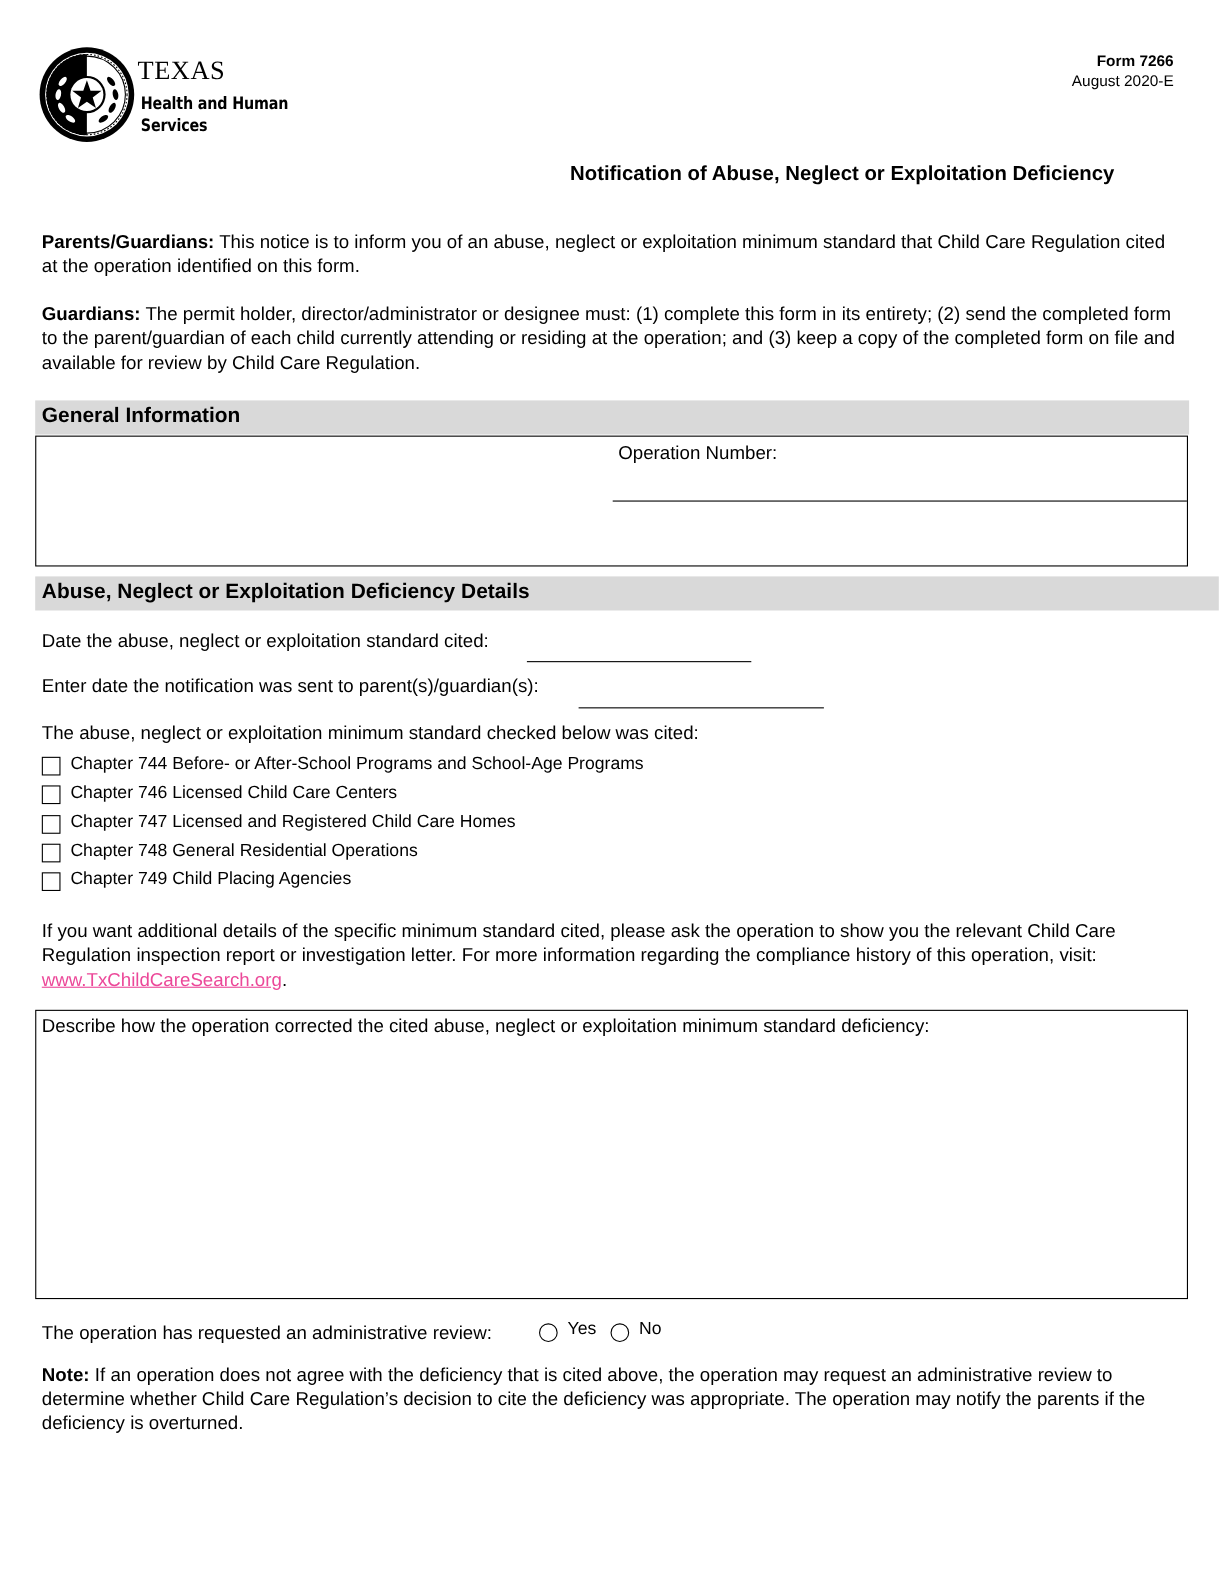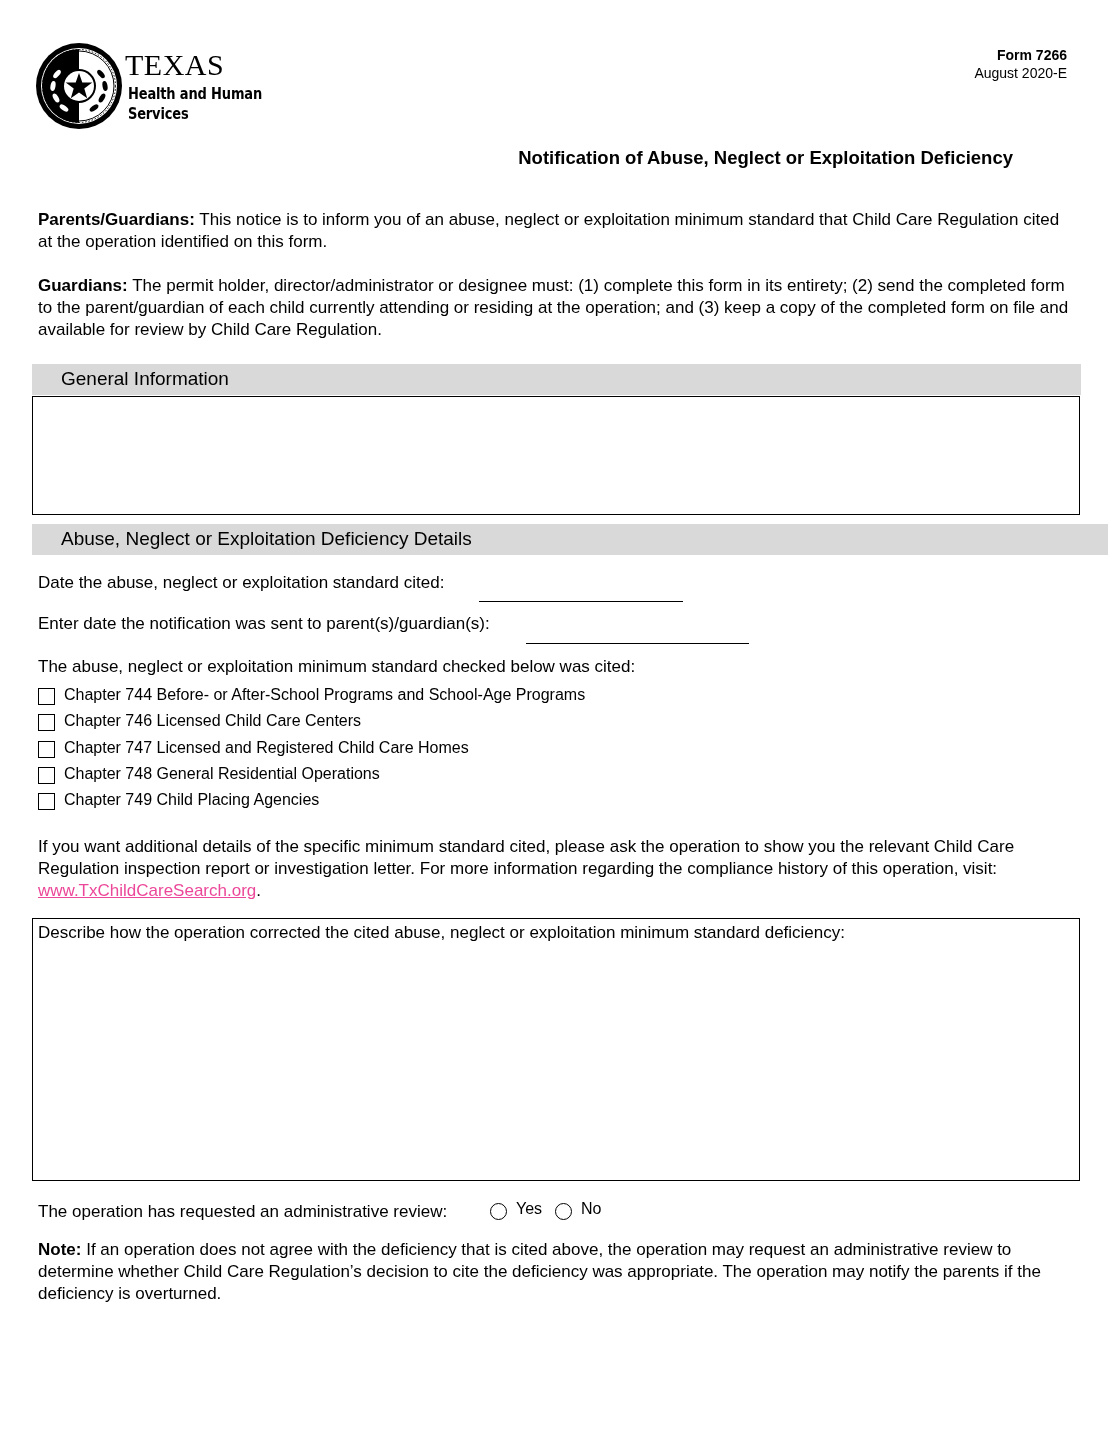--- a/index.html
+++ b/index.html
@@ -5,32 +5,32 @@
   html, body { margin: 0; padding: 0; background: #ffffff; }
   body {
     width: 1113px; height: 1440px; position: relative; overflow: hidden;
     font-family: "Liberation Sans", sans-serif; color: #000;
     font-size: 17px;
   }
   .abs { position: absolute; }
   
   .logo { left: 35px; top: 42px; width: 230px; height: 90px; }
   .seal { position: absolute; left: 0; top: 0; width: 88px; height: 88px; }
-  .logo-texas { position: absolute; left: 90px; top: 8px; font-family: "Liberation Serif", serif; font-size: 30px; letter-spacing: 0.5px; line-height: 30px; }
+  .logo-texas { position: absolute; left: 90px; top: 8px; font-family: "Liberation Serif", serif; font-size: 24px; letter-spacing: 0.5px; line-height: 30px; }
   .logo-sub { position: absolute; left: 93px; top: 42px; font-family: "DejaVu Sans", sans-serif; font-size: 15.5px; font-weight: bold; line-height: 20px; transform: scaleX(0.84); transform-origin: left top; white-space: nowrap; letter-spacing: -0.2px; }
   
   .form-id { right: 46px; top: 46px; text-align: right; font-size: 14px; line-height: 18px; }
   .form-id .num { font-weight: bold; }
   
   .title { left: 0; width: 1013px; top: 147px; text-align: right; font-weight: bold; font-size: 18.5px; }
   .para { left: 38px; width: 1040px; line-height: 22px; font-size: 17px; }
   .para b { font-weight: bold; }
   
   .section-head { left: 32px; width: 1049px; height: 31px; background: #d9d9d9; }
-  .section-head span { position: absolute; left: 6px; top: 4px; font-weight: normal; font-size: 19px; margin-left: 23px; }
+  .section-head span { position: absolute; left: 6px; top: 4px; font-weight: bold; font-size: 19px; }
   
   .gen-table { left: 32px; top: 396px; width: 1046px; height: 117px; border: 1.5px solid #000; }
   .cell { position: absolute; }
   .cell .lbl { position: absolute; left: 5px; top: 5px; font-size: 17px; }
   .c-name { left: 0; top: 0; width: 522px; height: 58px; border-right: 1.5px solid #000; border-bottom: 1.5px solid #000; }
   .c-num { left: 524px; top: 0; width: 522px; height: 58px; border-bottom: 1.5px solid #000; }
   .c-addr { left: 0; top: 59px; width: 1046px; height: 58px; }
   .line { position: absolute; height: 0; border-bottom: 1.2px solid #000; }
   
   .cb-row { left: 38px; height: 22px; }
@@ -86,20 +86,23 @@
   <b>Parents/Guardians:</b><span> This notice is to inform you of an abuse, neglect or exploitation minimum standard that Child Care Regulation cited at the operation identified on this form.</span>
 </div>
 <div class="abs para" style="top:275px;">
   <b>Guardians:</b><span> The permit holder, director/administrator or designee must: (1) complete this form in its entirety; (2) send the completed form to the parent/guardian of each child currently attending or residing at the operation; and (3) keep a copy of the completed form on file and available for review by Child Care Regulation.</span>
 </div>
 
 <div class="abs section-head" style="top:364px;">
   <span>General Information</span>
 </div>
 <div class="abs gen-table">
+  <div class="cell c-num">
+    <span class="lbl">Operation Number:</span>
+  </div>
 </div>
 
 <div class="abs section-head" style="top:524px;padding-left:27px;">
   <span>Abuse, Neglect or Exploitation Deficiency Details</span>
 </div>
 
 <div class="abs" style="left:38px; top:573px;">Date the abuse, neglect or exploitation standard cited:</div>
 <div class="abs line" style="left:479px; top:601px; width:204px;"></div>
 
 <div class="abs" style="left:38px; top:614px;">Enter date the notification was sent to parent(s)/guardian(s):</div>

